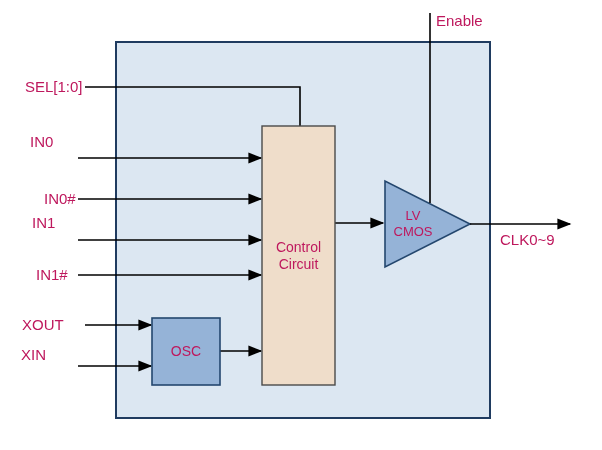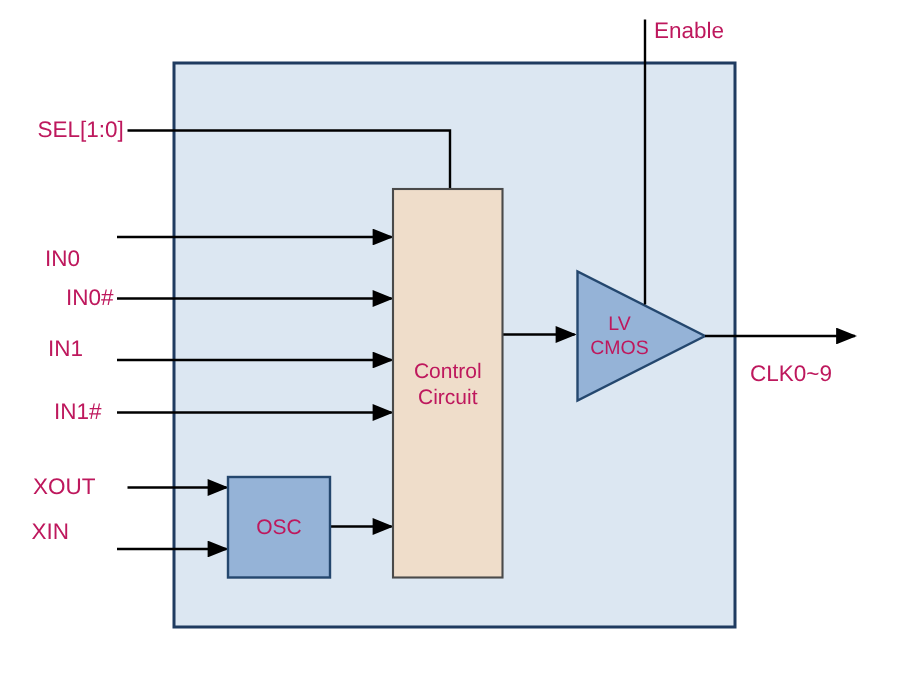--- a/index.html
+++ b/index.html
@@ -53,31 +53,31 @@
 
     <line x1="430" y1="13" x2="430" y2="203" stroke="#000" stroke-width="1.6"></line>
 
     <line x1="470" y1="224" x2="570" y2="224" stroke="#000" stroke-width="1.6" marker-end="url(#arrow)"></line>
   </svg>
 
   <div class="lbl" style="left:436px;top:12px;">Enable</div>
 
   <div class="lbl" style="left:25px;top:78px;">SEL[1:0]</div>
 
-  <div class="lbl" style="left:30px;top:164px;">IN0</div>
+  <div class="lbl" style="left:30px;top:133px;">IN0</div>
   <div class="lbl" style="left:30px;top:190px;margin-left:14px;">IN0#</div>
-  <div class="lbl" style="left:32px;top:224px;">IN1</div>
+  <div class="lbl" style="left:32px;top:214px;">IN1</div>
   <div class="lbl" style="left:36px;top:266px;">IN1#</div>
 
   <div class="lbl" style="left:22px;top:316px;">XOUT</div>
   <div class="lbl" style="left:21px;top:346px;">XIN</div>
 
   <div class="center-lbl" style="left:262px;top:126px;width:73px;height:259px;border-radius:22px;">Control
 Circuit</div>
 
   <div class="center-lbl lvcmos" style="left:384px;top:196px;width:58px;height:56px;">LV
 CMOS</div>
 
   <div class="center-lbl" style="left:152px;top:318px;width:68px;height:67px;">OSC</div>
 
-  <div class="lbl" style="left:500px;top:241px;">CLK0~9</div>
+  <div class="lbl" style="left:500px;top:231px;">CLK0~9</div>
 
 </div>
 
 </body></html>

